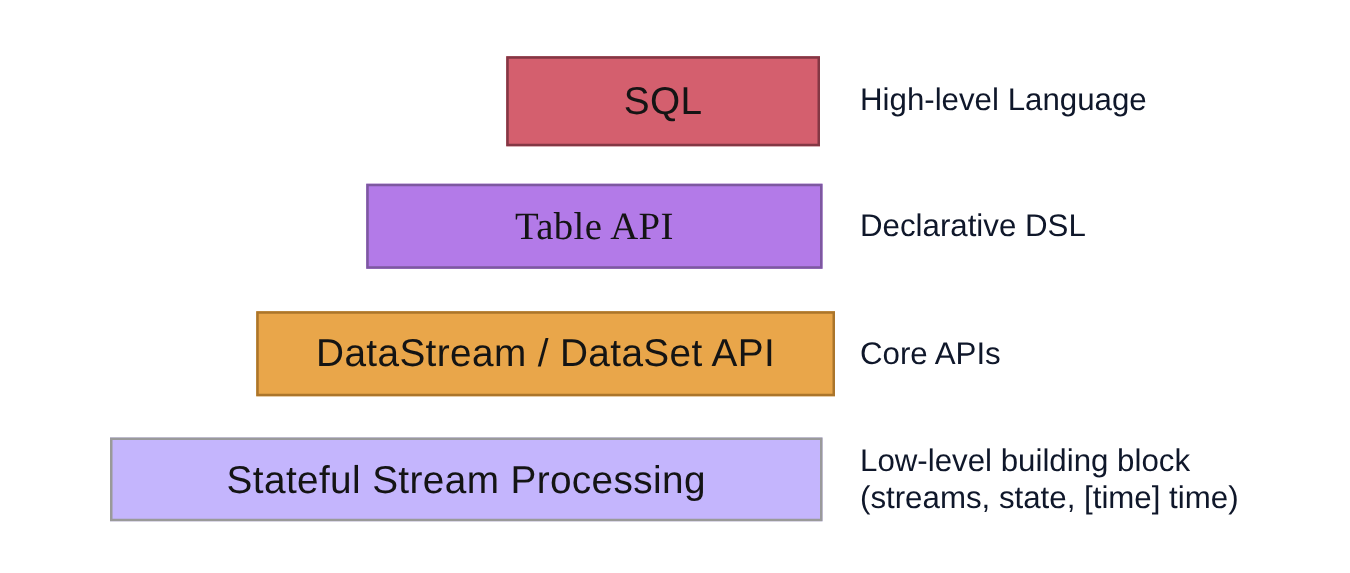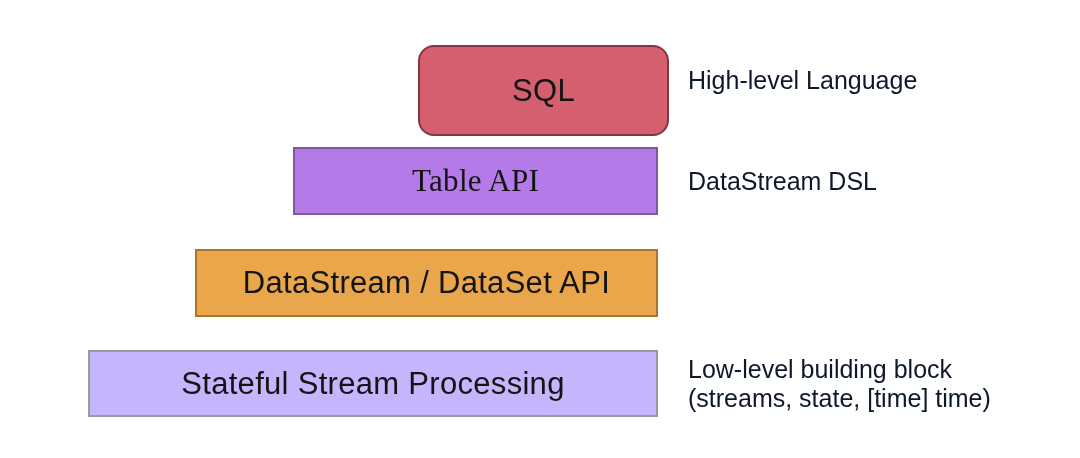--- a/index.html
+++ b/index.html
@@ -31,21 +31,21 @@
     left: 688px;
     width: 392px;
     display: flex;
     align-items: center;
     font-size: 25px;
     line-height: 29px;
     white-space: pre-line;
     color: #0f172a;
   }
   
-  .b0 { left: 418px; top: 45px;  width: 251px; height: 91px; border-radius: 16px; }
+  .b0 { left: 405px; top: 45px;  width: 251px; height: 72px; }
   .b1 { left: 293px; top: 147px; width: 365px; height: 68px; font-family: Liberation Serif, serif; }
   .b2 { left: 195px; top: 249px; width: 463px; height: 68px; }
   .b3 { left: 88px;  top: 350px; width: 570px; height: 67px; }
   .a0 { top: 45px;  height: 70px; }
   .a1 { top: 147px; height: 68px; }
   .a2 { top: 249px; height: 68px; }
   .a3 { top: 350px; height: 67px; }
 </style>
 </head>
 <body>
@@ -53,25 +53,26 @@
 <div class="canvas">
 
   <div class="layer-box b0" style="background: rgb(212, 95, 110); border-color: rgb(131, 55, 68);">
     <span class="box-label">SQL</span>
   </div>
   <div class="annotation a0">High-level Language</div>
 
   <div class="layer-box b1" style="background: rgb(179, 122, 232); border-color: rgb(125, 88, 160);">
     <span class="box-label">Table API</span>
   </div>
-  <div class="annotation a1">DataStream DSL</div>
+  <div class="annotation a1">Declarative DSL</div>
 
-  <div class="layer-box b2" style="background: rgb(233, 166, 74); border-color: rgb(171, 117, 43);">
+  <div class="layer-box b2" style="background: rgb(233, 166, 74); border-color: rgb(171, 117, 43); margin-left: 10px;">
     <span class="box-label">DataStream / DataSet API</span>
   </div>
+  <div class="annotation a2">Core APIs</div>
 
   <div class="layer-box b3" style="background: #c4b5fd; border-color: rgb(154, 154, 154);">
     <span class="box-label">Stateful Stream Processing</span>
   </div>
   <div class="annotation a3">Low-level building block
 (streams, state, [time] time)</div>
 
 </div>
 
 </body></html>

